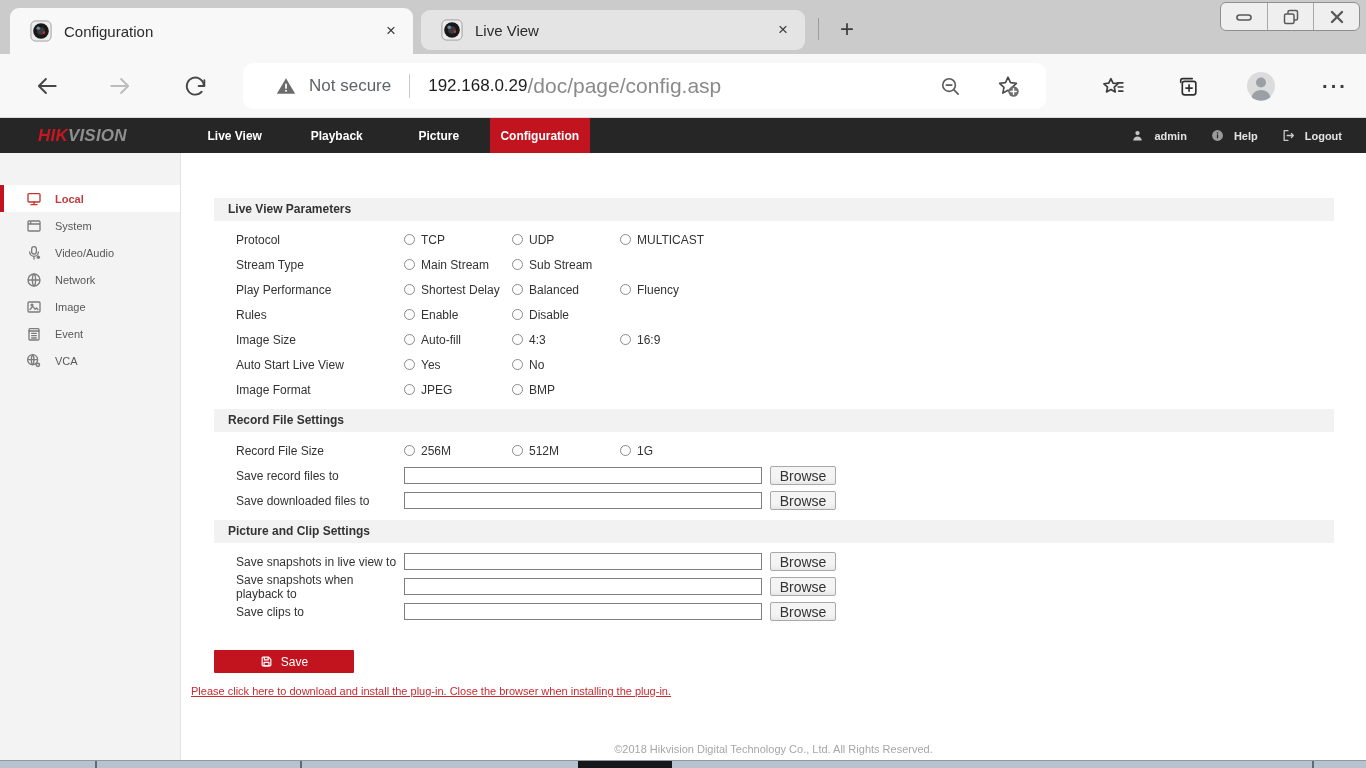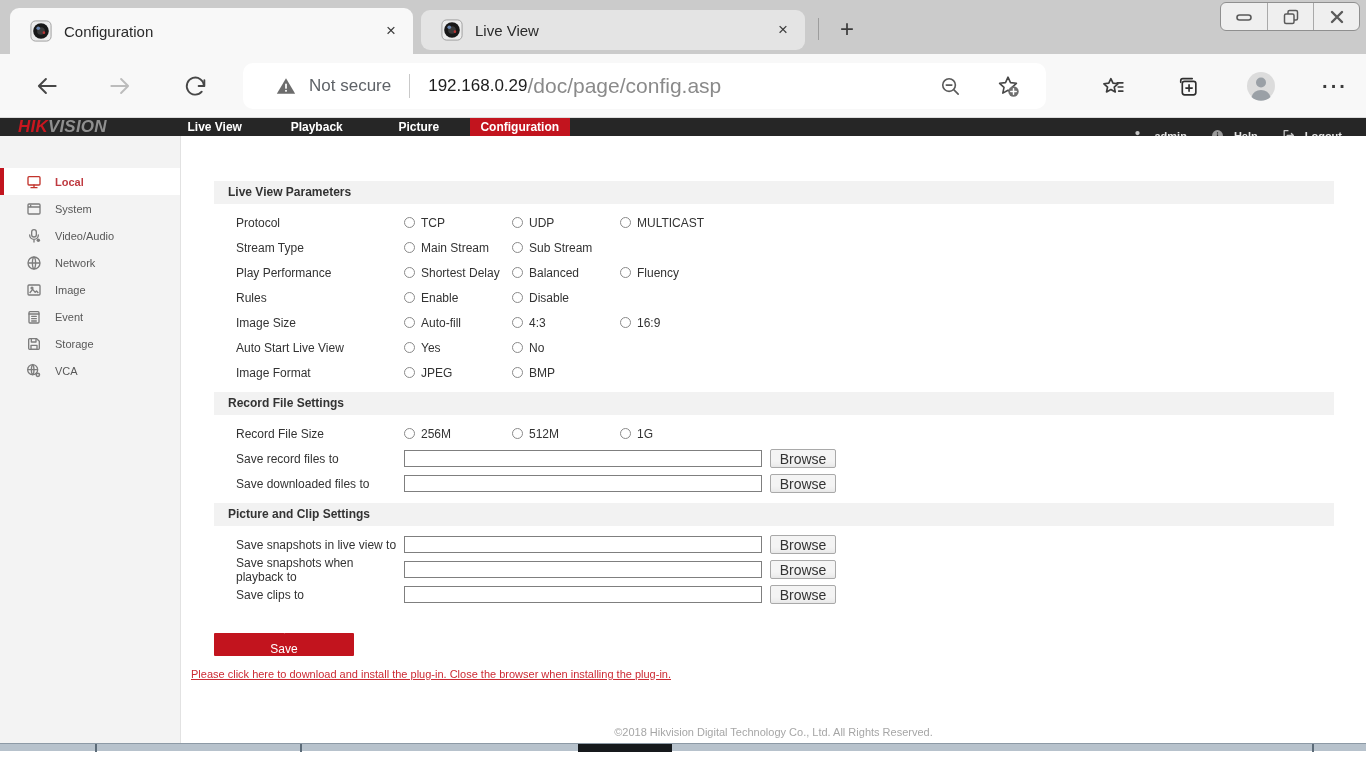--- a/index.html
+++ b/index.html
@@ -39,21 +39,21 @@
   .addr-sep { width:1px; height:24px; background:#c9c9c9; margin:0 18px; }
   .addr-host { font-size:17px; color:#1d1d1d; }
   .addr-path { font-size:21px; color:#8a8a8a; }
   .addr-right { margin-left:auto; display:flex; align-items:center; gap:34px; margin-right:26px; }
   .tb-right { position:absolute; right:0; top:0; height:64px; display:flex; align-items:center; }
   .tb-icon { width:34px; height:34px; display:flex; align-items:center; justify-content:center; }
   .tb-gap { margin-right:40px; }
   .more-dots { font-size:20px; letter-spacing:2px; color:#3c3c3c; font-weight:bold; }
 
   
-  .hik-nav { height:18px; background:#262626; display:flex; align-items:stretch; position:relative; }
+  .hik-nav { height:35px; background:#262626; display:flex; align-items:stretch; position:relative;padding-left:20px; }
   .logo { margin-left:18px; display:flex; align-items:center; font-style:italic; font-weight:bold;
     font-size:17px; letter-spacing:.2px; }
   .logo .hik { color:#c9161f; } .logo .vision { color:#8f8f8f; }
   .hik-menu { display:flex; margin-left:57px; }
   .hik-item { width:102px; display:flex; align-items:center; justify-content:center;
     color:#fff; font-size:12px; font-weight:600; cursor:default; }
   .hik-item.active { width:100px; background:#c2141e; font-weight:700; }
   .hik-right { position:absolute; right:24px; top:0; height:35px; display:flex; align-items:center; gap:24px; }
   .hik-right .hr-item { display:flex; align-items:center; gap:10px; color:#e3e3e3;
     font-size:11px; font-weight:bold; }
@@ -77,21 +77,21 @@
   .row-label { width:190px; padding-left:22px; flex:0 0 auto; }
   .opt { width:108px; display:flex; align-items:center; gap:6px; cursor:default; }
   .radio { width:11px; height:11px; border:1px solid #8a8a8a; border-radius:50%; background:#fff; flex:0 0 auto; }
   .path-input { width:358px; height:17px; border:1px solid #7f7f7f; font-size:12px; padding:0 3px;
     font-family:"Liberation Sans", sans-serif; }
   .browse-btn { margin-left:8px; width:66px; height:19px; font-size:14px; color:#333;
     background:#f4f4f4; border:1px solid #a9a9a9; border-radius:2px;
     font-family:"Liberation Sans", sans-serif; box-shadow:inset 0 -6px 6px -6px #d9d9d9; }
   .save-btn { margin-top:26px; width:140px; height:23px; background:#c2141e; color:#fff;
     border:none; font-size:12px; display:flex; align-items:center; justify-content:center; gap:8px;
-    font-family:"Liberation Sans", sans-serif; border-radius:1px;flex-direction:column; }
+    font-family:"Liberation Sans", sans-serif; border-radius:1px; }
   .plugin-link { display:block; margin:12px 0 0 10px; font-size:11px; color:#cc2a33;
     text-decoration:underline; }
   .content-footer { position:absolute; bottom:5px; left:0; right:0; text-align:center;
     font-size:11px; color:#a6a6a6; }
 
   
   .taskbar { height:8px; background:#b7c2cc; border-top:1px solid #8d9aa6; position:relative; }
   .tb-seg-black { position:absolute; left:578px; top:0; width:94px; height:8px; background:#16191c; }
   .tb-seg-line1 { position:absolute; left:95px; top:0; width:2px; height:8px; background:#5c6b78; }
   .tb-seg-line2 { position:absolute; left:300px; top:0; width:2px; height:8px; background:#5c6b78; }
@@ -290,27 +290,20 @@
       <span>Image</span>
     </div>
     <div class="side-item">
       <svg width="16" height="16" viewBox="0 0 24 24" fill="none" stroke="currentColor" stroke-width="2" stroke-linecap="round" stroke-linejoin="round">
           <rect x="4.5" y="4" width="15" height="17" rx="1.5"></rect>
           <path d="M4.5 7.5h15M8.5 11h7M8.5 14.5h7M8.5 18h7"></path>
         </svg>
       <span>Event</span>
     </div>
     <div class="side-item">
-      <svg width="16" height="16" viewBox="0 0 24 24" fill="none" stroke="currentColor" stroke-width="2" stroke-linejoin="round">
-          <path d="M4 5.5A1.5 1.5 0 0 1 5.5 4H16l4 4v10.5a1.5 1.5 0 0 1-1.5 1.5h-13A1.5 1.5 0 0 1 4 18.5Z"></path>
-          <path d="M8 4v5h7V4M7.5 14h9v6h-9z"></path>
-        </svg>
-      <span>Storage</span>
-    </div>
-    <div class="side-item">
       <svg width="16" height="16" viewBox="0 0 24 24" fill="none" stroke="currentColor" stroke-width="2">
           <circle cx="10" cy="10" r="7.5"></circle>
           <path d="M2.5 10h15M10 2.5c2.6 2 2.6 13 0 15-2.6-2-2.6-13 0-15Z"></path>
           <circle cx="17.8" cy="17.8" r="3.6" fill="currentColor" stroke="none"></circle>
           <circle cx="17.8" cy="17.8" r="1.3" fill="#f3f3f3" stroke="none"></circle>
         </svg>
       <span>VCA</span>
     </div>
   </div>
 

